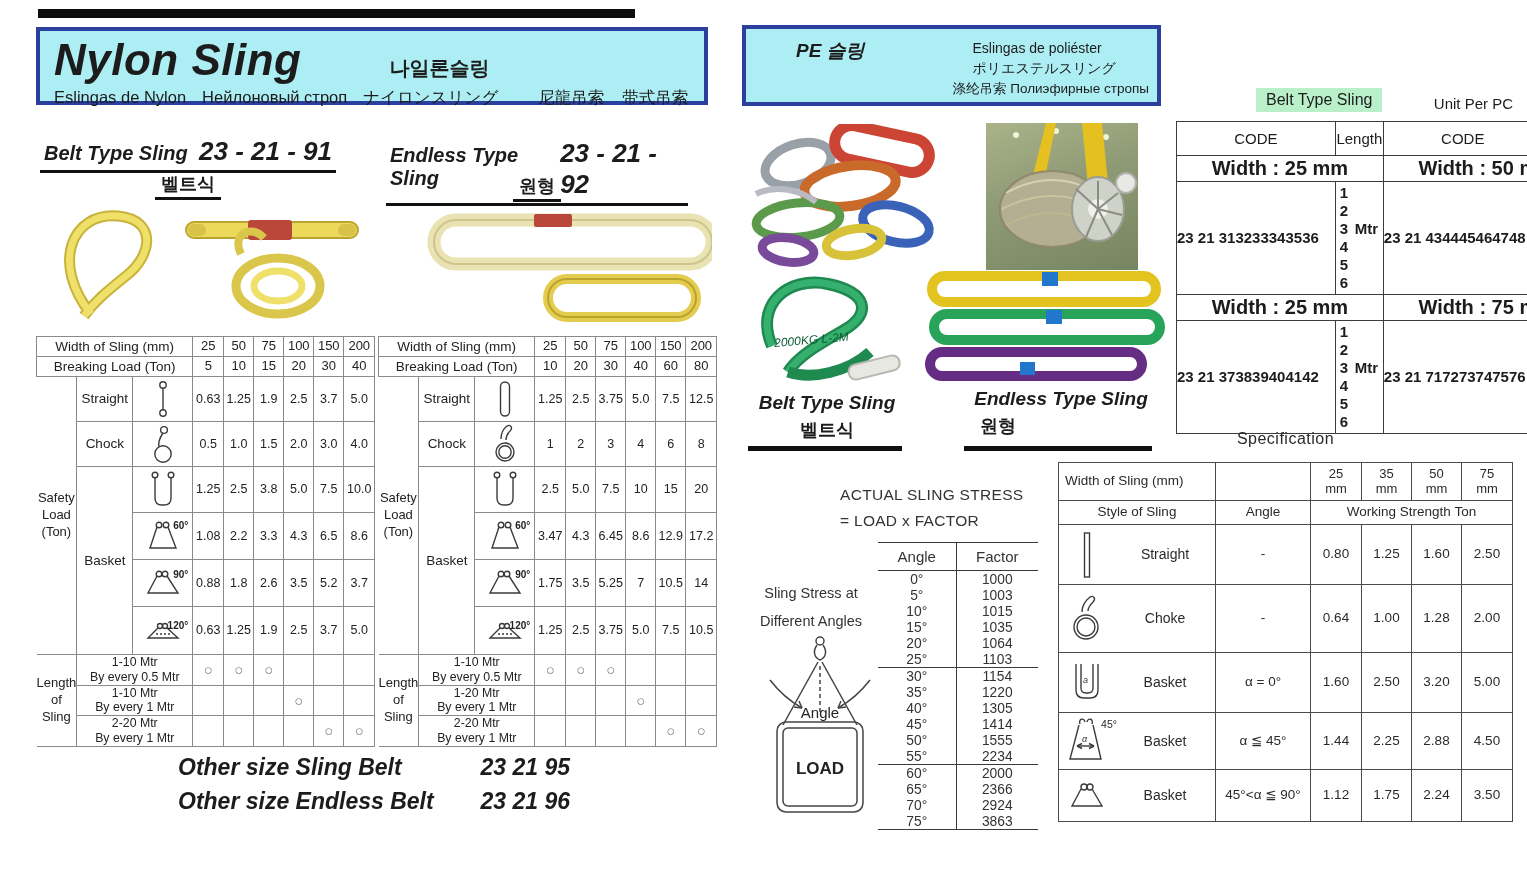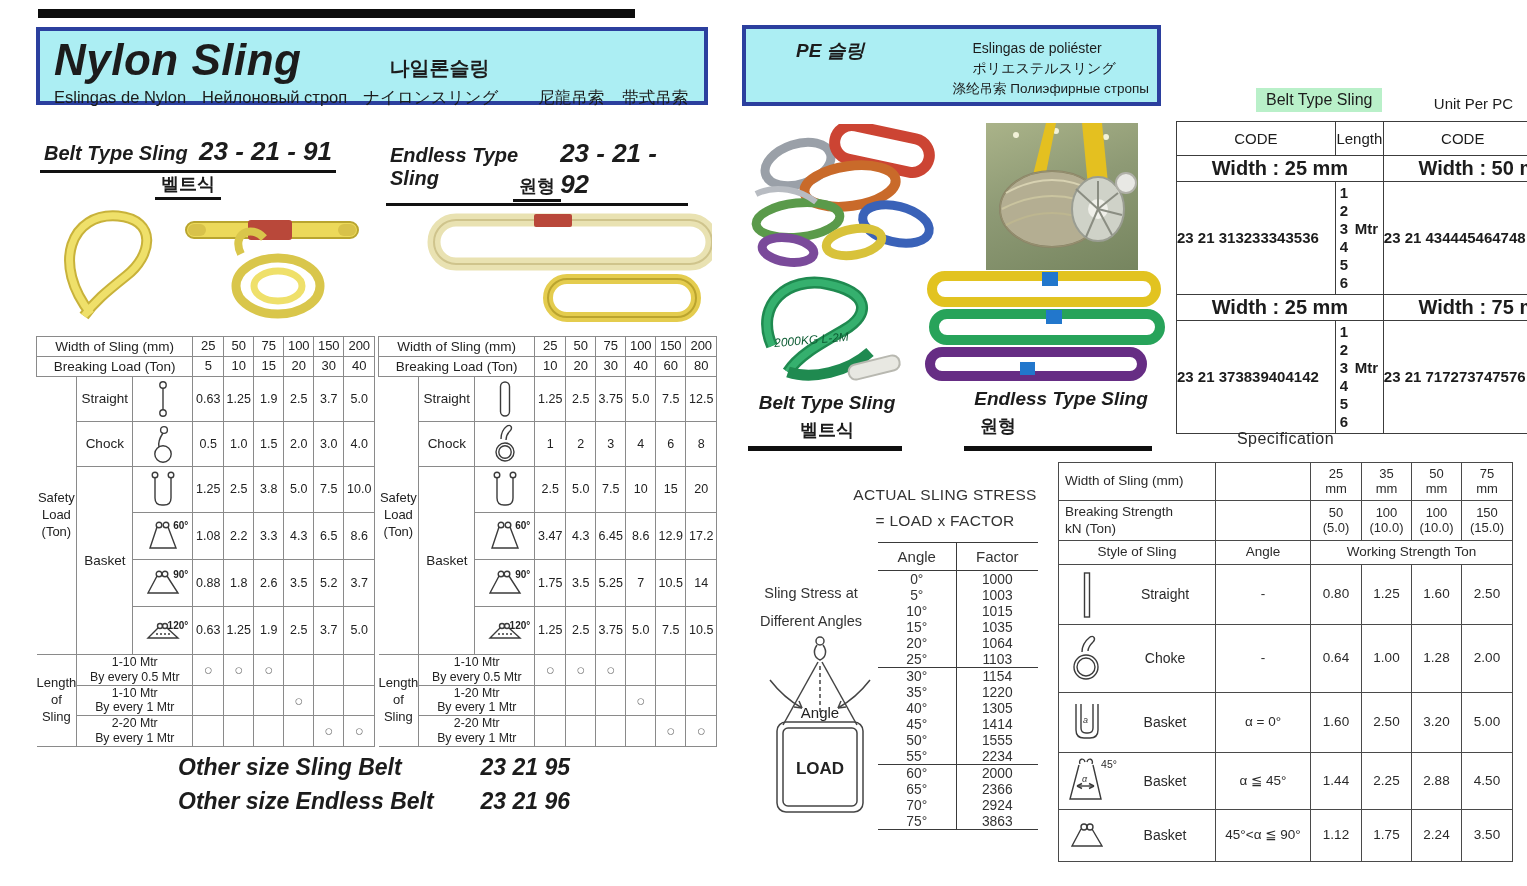--- a/index.html
+++ b/index.html
@@ -84,21 +84,21 @@
   table.spect .sl{text-align:left;padding-left:6px;}
   table.spect .two div{line-height:1.15;font-size:13px;}
   .srow{display:flex;align-items:center;height:100%;}
   .sico{position:relative;width:56px;display:flex;align-items:center;justify-content:center;}
   .sico svg *{fill:none;stroke:#3b3b3b;stroke-width:1.4px;}
   .sico svg text{stroke:none;fill:#333;}
   .sico .ilb{position:absolute;top:2px;right:-2px;font-size:10.5px;}
   .sname{flex:1;text-align:center;font-size:14px;}
 
   
-  .stress-title{width:210px;text-align:center;font-size:15.5px;color:#333;letter-spacing:.3px;}
+  .stress-title{width:210px;font-size:15.5px;color:#333;letter-spacing:.3px;}
   .stress-side{width:134px;text-align:center;font-size:14.5px;line-height:1.9;color:#333;}
   table.ft{border-collapse:collapse;table-layout:fixed;}
   table.ft td{font-size:13.8px;text-align:center;color:#333;height:16px;padding:0;}
   table.ft td:first-child{border-right:1.4px solid #3a3a3a;}
   tr.fh td{height:27px;border-bottom:1.4px solid #3a3a3a;font-size:15px;}
   table.ft{border-top:1.6px solid #3a3a3a;border-bottom:1.8px solid #3a3a3a;}
   tr.glast td{border-bottom:1.4px solid #3a3a3a;}
   .diag *{fill:none;stroke:#444;stroke-width:1.5px;}
   .diag text{stroke:none;fill:#222;}
   .coil-ph{background:linear-gradient(160deg,#aab389 0%,#8e9a75 45%,#76855f 100%);}
@@ -808,40 +808,20 @@
             </td>
             <td class="two">
               <div>50</div>
               <div>mm</div>
             </td>
             <td class="two">
               <div>75</div>
               <div>mm</div>
             </td>
           </tr>
-          <tr style="height:40px">
-            <td class="sl">Breaking Strength<br>kN   (Ton)</td>
-            <td></td>
-            <td class="two">
-              <div>50</div>
-              <div>(5.0)</div>
-            </td>
-            <td class="two">
-              <div>100</div>
-              <div>(10.0)</div>
-            </td>
-            <td class="two">
-              <div>100</div>
-              <div>(10.0)</div>
-            </td>
-            <td class="two">
-              <div>150</div>
-              <div>(15.0)</div>
-            </td>
-          </tr>
           <tr style="height:24px">
             <td>Style of Sling</td>
             <td>Angle</td>
             <td colspan="4">Working Strength Ton</td>
           </tr>
           <tr style="height:60px">
             <td>
               <div class="srow">
                 <span class="sico">
                   <svg width="18" height="52">

